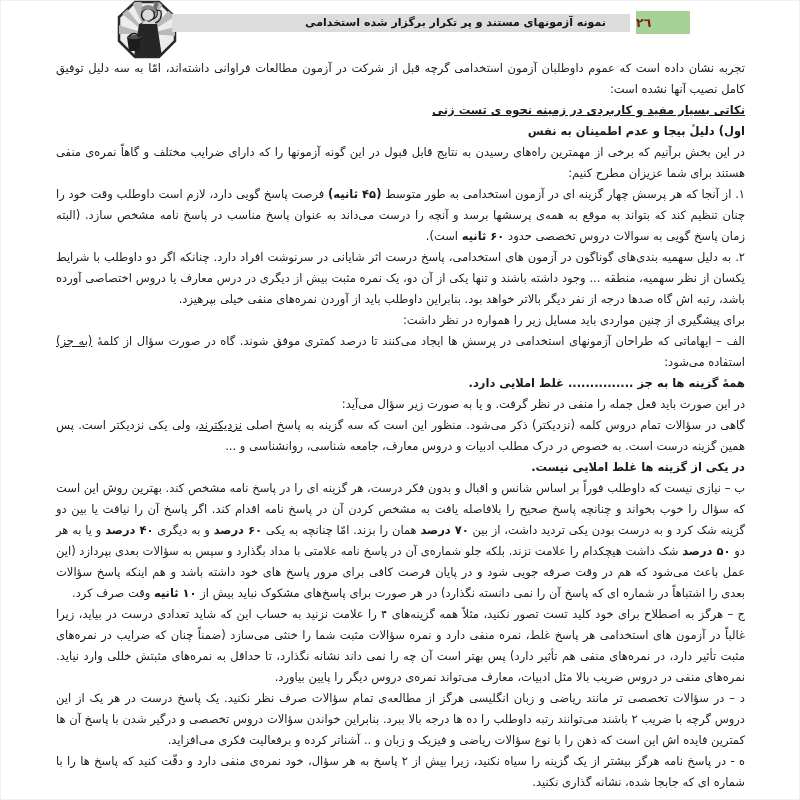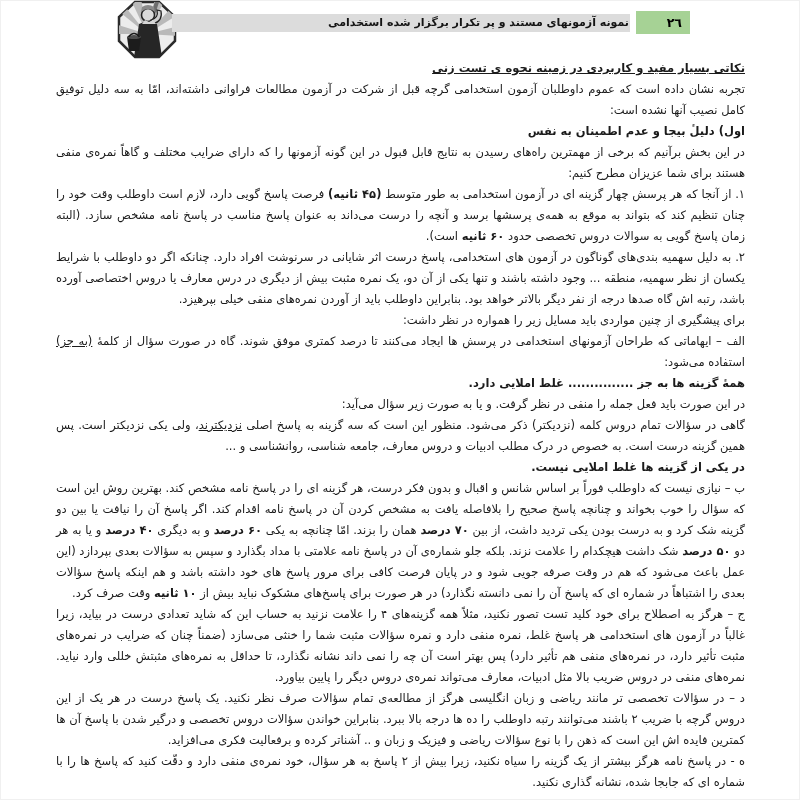--- a/index.html
+++ b/index.html
@@ -9,30 +9,30 @@
     box-shadow:inset 0 0 0 1px #f0f0f0;
   }
   
   .header{position:relative;height:56px;}
   .logo{position:absolute;left:115px;top:0;width:64px;height:60px;}
   .titlebar{
     position:absolute;left:172px;top:14px;width:458px;height:18px;
     background:#dcdcdc;direction:rtl;text-align:right;
   }
   .titlebar .title{
-    display:block;padding:0 1px 0 4px;font-size:11px;font-weight:bold;
+    display:block;padding:0 24px 0 4px;font-size:11px;font-weight:bold;
     line-height:18px;color:#141414;white-space:nowrap;
   }
   .pagenum{
     position:absolute;left:636px;top:11px;width:54px;height:23px;
     background:#a6d295;direction:rtl;
   }
   .pagenum span{
-    display:block;text-align:right;padding-right:8px;font-size:12.5px;
-    font-weight:bold;line-height:23px;color:#000000;
+    display:block;text-align:left;padding-right:8px;font-size:12.5px;
+    font-weight:bold;line-height:23px;color:#7f1d1d;
   }
   
   .doc{
     direction:rtl;margin:2px 55px 0 56px;color:#1b1b1b;
     font-size:11.5px;line-height:21px;text-align:justify;
   }
   .para{margin:0;padding:0;text-align:justify;}
   .para.heading{text-align:right;}
   .bold{font-weight:bold;}
   .underline{text-decoration:underline;}
@@ -82,22 +82,22 @@
     <div class="titlebar">
       <span class="title">نمونه آزمونهای مستند و پر تکرار برگزار شده استخدامی</span>
     </div>
 
     <div class="pagenum">
       <span>٢٦</span>
     </div>
   </div>
 
   <div class="doc">
+      <p class="para body"><span>تجربه نشان داده است که عموم داوطلبان آزمون استخدامی گرچه قبل از شرکت در آزمون مطالعات فراوانی داشته‌اند، امّا به سه دلیل توفیق کامل نصیب آنها نشده است:</span></p>
       <p class="para heading"><span class="bold underline">نکاتی بسیار مفید و کاربردی در زمینه نحوه ی تست زنی</span></p>
-      <p class="para body"><span>تجربه نشان داده است که عموم داوطلبان آزمون استخدامی گرچه قبل از شرکت در آزمون مطالعات فراوانی داشته‌اند، امّا به سه دلیل توفیق کامل نصیب آنها نشده است:</span></p>
       <p class="para heading"><span class="bold">اول) دلیلٔ بیجا و عدم اطمینان به نفس</span></p>
       <p class="para body"><span>در این بخش برآنیم که برخی از مهمترین راه‌های رسیدن به نتایج قابل قبول در این گونه آزمونها را که دارای ضرایب مختلف و گاهاً نمره‌ی منفی هستند برای شما عزیزان مطرح کنیم:</span></p>
       <p class="para body"><span>۱. از آنجا که هر پرسش چهار گزینه ای در آزمون استخدامی به طور متوسط </span><span class="bold">(۴۵ ثانیه)</span><span> فرصت پاسخ گویی دارد، لازم است داوطلب وقت خود را چنان تنظیم کند که بتواند به موقع به همه‌ی پرسشها برسد و آنچه را درست می‌داند به عنوان پاسخ مناسب در پاسخ نامه مشخص سازد. (البته زمان پاسخ گویی به سوالات دروس تخصصی حدود </span><span class="bold">۶۰ ثانیه</span><span> است).</span></p>
       <p class="para body"><span>۲. به دلیل سهمیه بندی‌های گوناگون در آزمون های استخدامی، پاسخ درست اثر شایانی در سرنوشت افراد دارد. چنانکه اگر دو داوطلب با شرایط یکسان از نظر سهمیه، منطقه ... وجود داشته باشند و تنها یکی از آن دو، یک نمره مثبت بیش از دیگری در درس معارف یا دروس اختصاصی آورده باشد، رتبه اش گاه صدها درجه از نفر دیگر بالاتر خواهد بود. بنابراین داوطلب باید از آوردن نمره‌های منفی خیلی بپرهیزد.</span></p>
       <p class="para body"><span>برای پیشگیری از چنین مواردی باید مسایل زیر را همواره در نظر داشت:</span></p>
       <p class="para body"><span>الف – ایهاماتی که طراحان آزمونهای استخدامی در پرسش ها ایجاد می‌کنند تا درصد کمتری موفق شوند. گاه در صورت سؤال از کلمهٔ </span><span class="underline">(به جز)</span><span> استفاده می‌شود:</span></p>
       <p class="para heading"><span class="bold">همهٔ گزینه ها به جز ............... غلط املایی دارد.</span></p>
       <p class="para body"><span>در این صورت باید فعل جمله را منفی در نظر گرفت. و یا به صورت زیر سؤال می‌آید:</span></p>
       <p class="para body"><span>گاهی در سؤالات تمام دروس کلمه (نزدیکتر) ذکر می‌شود. منظور این است که سه گزینه به پاسخ اصلی </span><span class="underline">نزدیکترند</span><span>، ولی یکی نزدیکتر است. پس همین گزینه درست است. به خصوص در درک مطلب ادبیات و دروس معارف، جامعه شناسی، روانشناسی و ...</span></p>
       <p class="para heading"><span class="bold">در یکی از گزینه ها غلط املایی نیست.</span></p>

